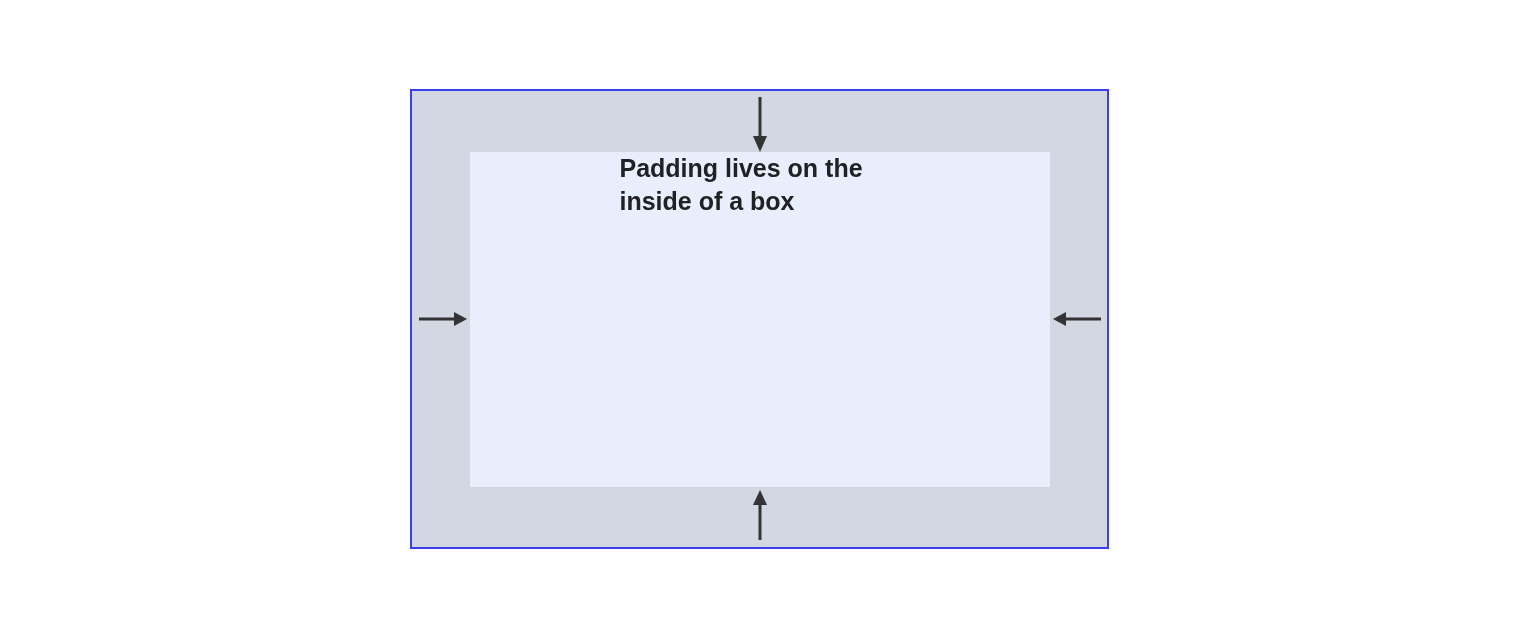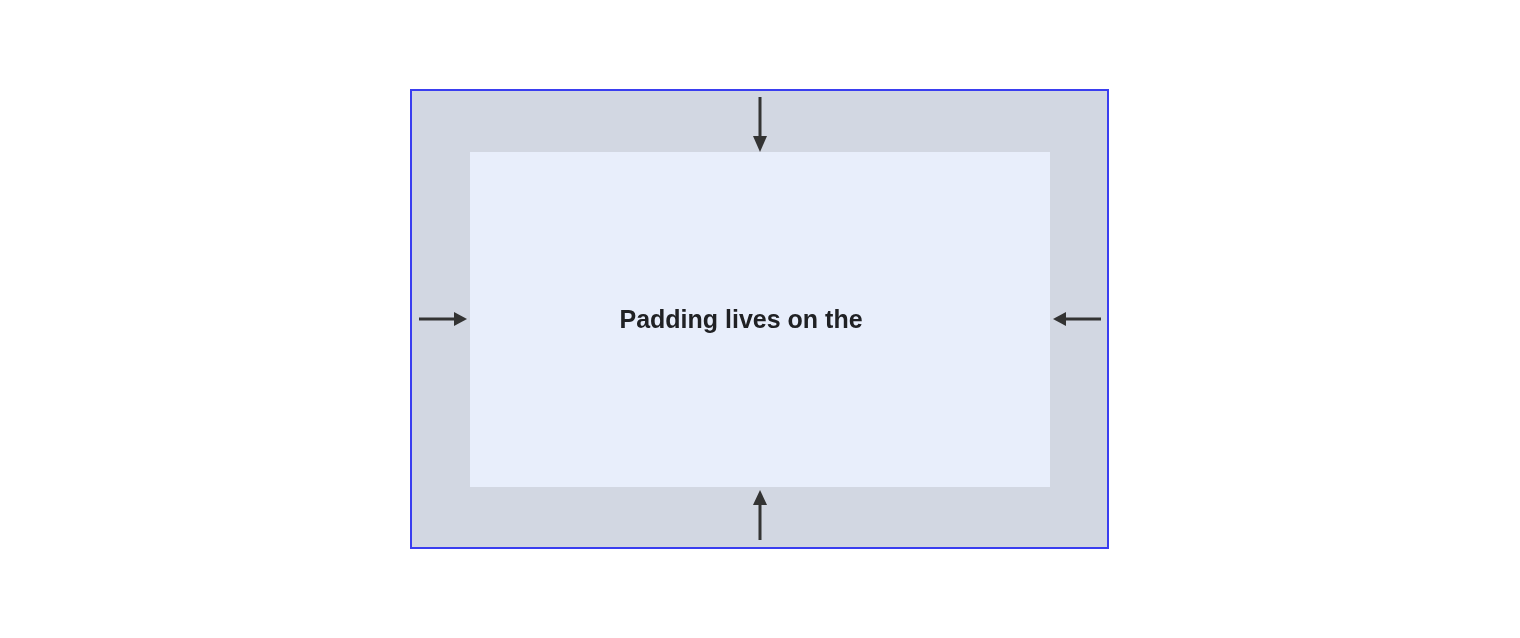--- a/index.html
+++ b/index.html
@@ -25,21 +25,20 @@
     background: #d2d7e2;
     display: flex;
     align-items: center;
     justify-content: center;
   }
   .inner-box {
     width: 580px;
     height: 335px;
     background: #e8eefb;
     display: flex;
-    align-items: center;
     justify-content: center;
   }
   .label {
     width: 280px;
     font-size: 25px;
     font-weight: 700;
     line-height: 33px;
     color: #202124;
     text-align: left;
   }
@@ -69,20 +68,21 @@
   }
 </style>
 </head>
 <body>
 
 <div class="outer-box">
 
   <div class="inner-box">
     <div class="label">
       <div>Padding lives on the</div>
+      <div>inside of a box</div>
     </div>
   </div>
 
   <svg class="arrow arrow-top" width="20" height="55" viewBox="0 0 20 55">
     <line x1="10" y1="0" x2="10" y2="42" stroke="#333333" stroke-width="3"></line>
     <polygon points="3,39 17,39 10,55" fill="#333333"></polygon>
   </svg>
 
   <svg class="arrow arrow-bottom" width="20" height="50" viewBox="0 0 20 50">
     <line x1="10" y1="50" x2="10" y2="13" stroke="#333333" stroke-width="3"></line>

